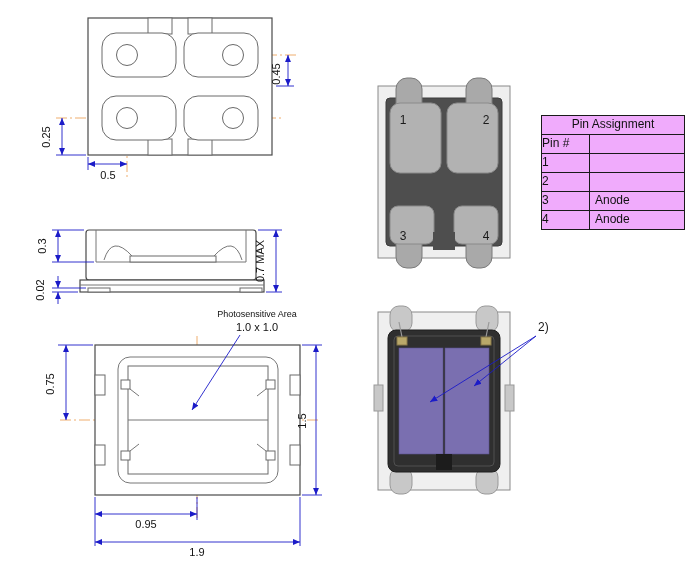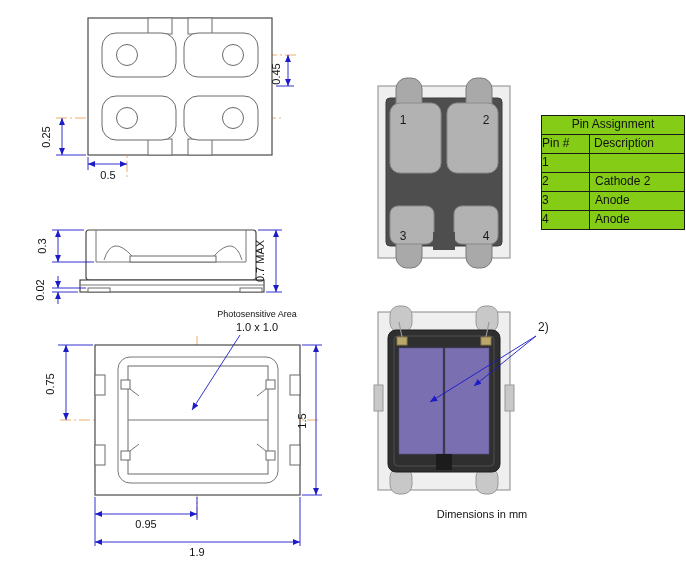--- a/index.html
+++ b/index.html
@@ -15,21 +15,21 @@
   
   .cl   { stroke:#eda55f; stroke-width:0.9; stroke-dasharray:11 3 2 3; fill:none; }
   .dim  { stroke:#1b1bc8; stroke-width:0.9; fill:none; }
   .part { fill:#ffffff; stroke:#4a4a4a; stroke-width:1.2; }
   .pad  { fill:#ffffff; stroke:#6a6a6a; stroke-width:1; }
   .thin { fill:none; stroke:#777777; stroke-width:1; }
 
   
   .pin-table {
     position:absolute; left:541px; top:115px; width:142px;
-    border:1px solid #1a1a1a; background:#84cc16; font-size:12px; line-height:15px;
+    border:1px solid #1a1a1a; background:#f0abfc; font-size:12px; line-height:15px;
   }
   .pt-title { text-align:center; border-bottom:1px solid #1a1a1a; padding:1px 0 2px 0; }
   .pt-row   { display:flex; border-bottom:1px solid #1a1a1a; }
   .pt-row:last-child { border-bottom:none; }
   .pt-cell-pin  { width:47px; border-right:1px solid #1a1a1a; text-align:left; padding:1px 0 2px 0; }
   .pt-cell-desc { flex:1; padding:1px 4px 2px 5px; }
   .pt-head .pt-cell-desc { padding-left:4px; }
 
   .footer-note {
     position:absolute; left:412px; top:508px; width:140px;
@@ -234,35 +234,32 @@
     <line class="dim" x1="536" y1="336" x2="430" y2="402" marker-end="url(#dimArrow)"></line>
     <text class="pintxt" x="538" y="331">2)</text>
   </g>
 </svg>
 
 
 <div class="pin-table">
   <div class="pt-title">Pin Assignment</div>
   <div class="pt-row pt-head">
     <div class="pt-cell-pin">Pin #</div>
-    <div class="pt-cell-desc">Description</div>
   </div>
   <div class="pt-row">
     <div class="pt-cell-pin">1</div>
   </div>
   <div class="pt-row">
     <div class="pt-cell-pin">2</div>
-    <div class="pt-cell-desc">Cathode 2</div>
   </div>
   <div class="pt-row">
     <div class="pt-cell-pin">3</div>
     <div class="pt-cell-desc">Anode</div>
   </div>
   <div class="pt-row">
     <div class="pt-cell-pin">4</div>
     <div class="pt-cell-desc">Anode</div>
   </div>
 </div>
 
 
-<div class="footer-note">Dimensions in mm</div>
 
 </div>
 
 </body></html>

